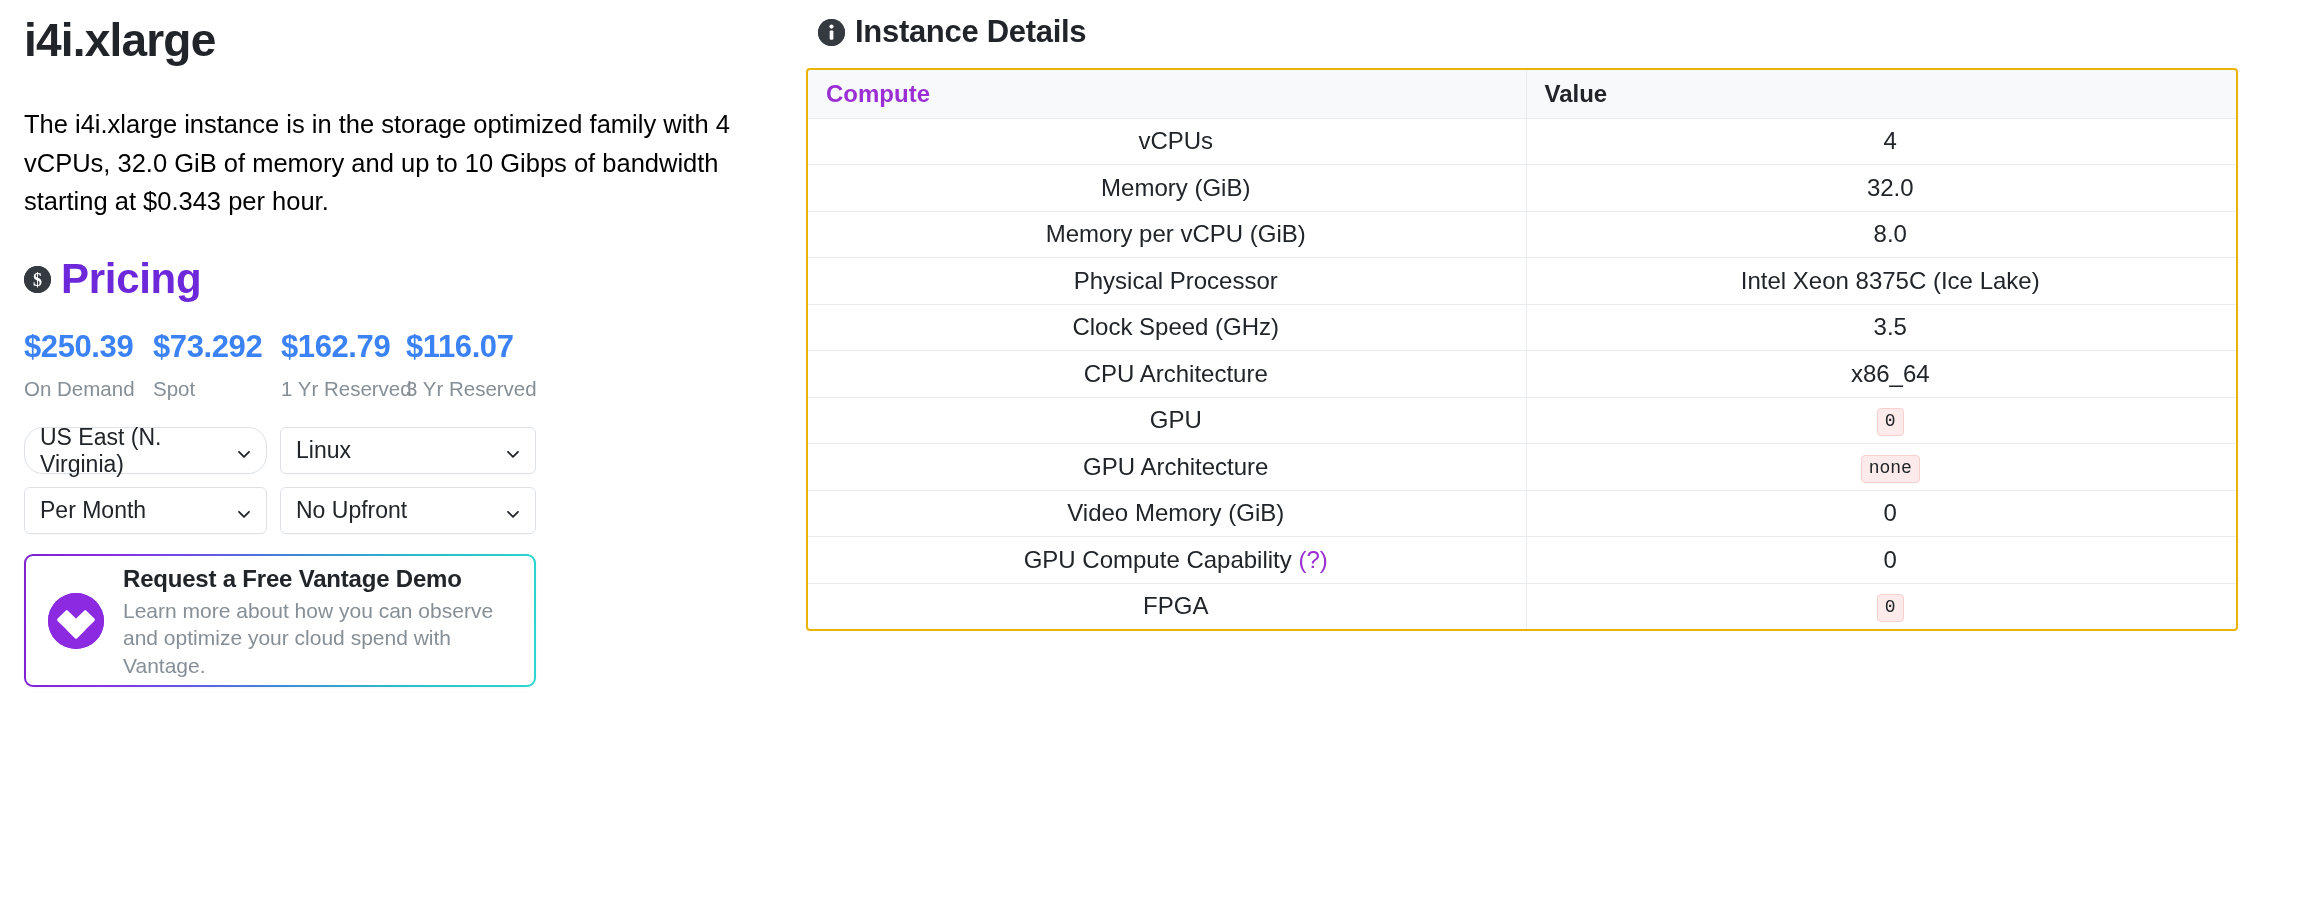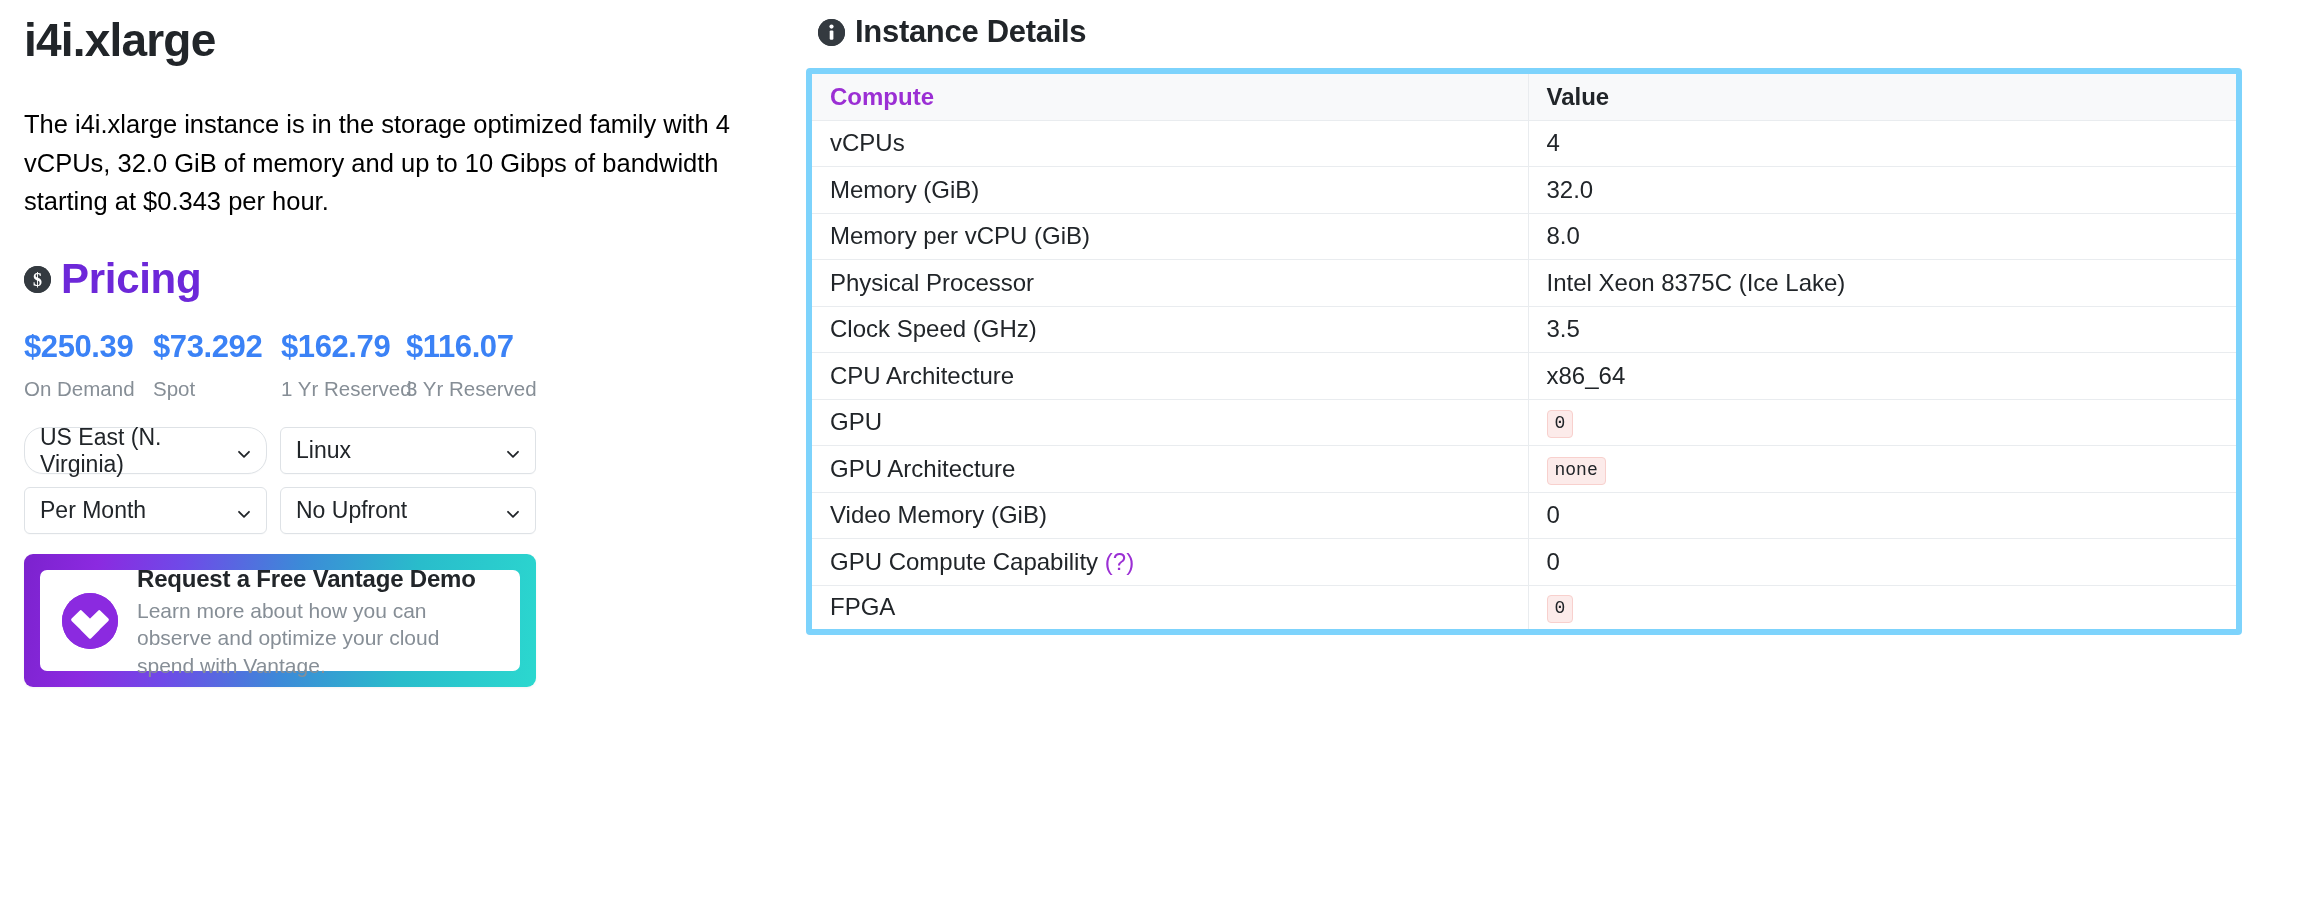--- a/index.html
+++ b/index.html
@@ -119,21 +119,21 @@
     width: 18px; height: 18px;
     flex: 0 0 18px;
     margin-left: 8px;
   }
 
   .promo-card {
     margin-top: 20px;
     width: 512px;
     height: 133px;
     border-radius: 9px;
-    padding: 16px;
+    padding: 2px;
     background: linear-gradient(100deg, #7c22ce 0%, #8b2ae0 14%, #6f4ae8 30%, #3c8ad8 52%, #29bccb 74%, #2bd8cf 100%);
     box-shadow: 0 1px 3px rgba(0,0,0,0.05);
     cursor: pointer;
   }
   .promo-inner {
     width: 100%; height: 100%;
     background: #ffffff;
     border-radius: 7px;
     display: flex;
     align-items: center;
@@ -179,25 +179,25 @@
   }
   .right-head-title {
     font-size: 31px;
     font-weight: bold;
     color: #212529;
     letter-spacing: -0.3px;
   }
   .details-table {
     margin-top: 18px;
     width: 1430px;
-    border: 6px solid #4d7c0f;
+    border: 2px solid #4d7c0f;
     border-radius: 4px;
     border-collapse: collapse;
     table-layout: fixed;
-    background: #7dd3fc;
+    background: #eab308;
     overflow: hidden;
   }
   .details-table col.c1 { width: 719px; }
   .details-table col.c2 { width: 711px; }
   .details-table th, .details-table td {
     text-align: left;
     vertical-align: middle;
     height: 46.5px;
     padding: 0 0 0 18px;
     font-weight: normal;
@@ -211,20 +211,21 @@
     font-size: 24px;
     font-weight: bold;
     height: 49px;
   }
   .th-compute { color: #9b2fd4; }
   .th-value { color: #212529; }
   .details-table tbody td {
     font-size: 24px;
     color: #212529;
     background: #ffffff;
+    text-align: center;
   }
   .code-badge {
     display: inline-block;
     font-family: "Liberation Mono", monospace;
     font-size: 18px;
     color: #212529;
     background: #fcebea;
     border: 1px solid #f8d0cd;
     border-radius: 4px;
     padding: 3px 7px;

